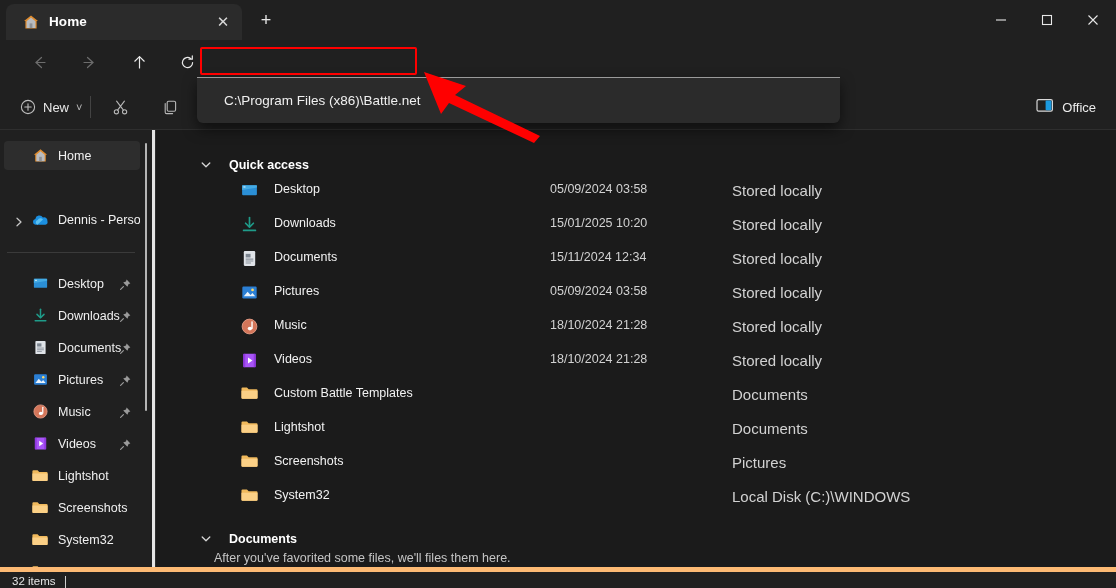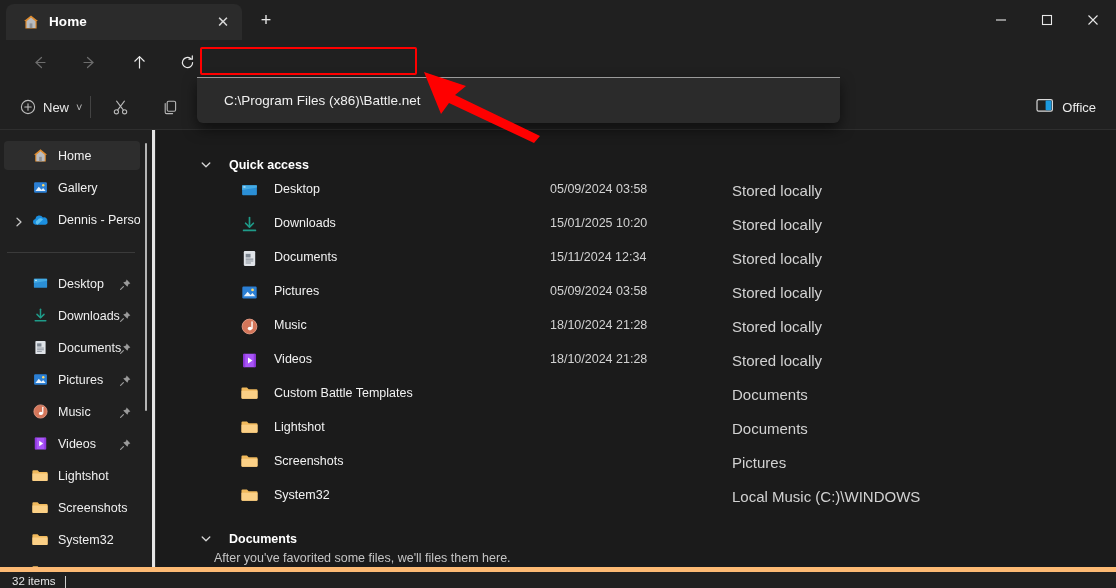--- a/index.html
+++ b/index.html
@@ -362,30 +362,20 @@
       <span class="sb-ico">
         <svg width="17" height="17" viewBox="0 0 18 18">
           <path d="M9 2.4 L16 8.1 L14.6 8.1 L14.6 15.4 L3.4 15.4 L3.4 8.1 L2 8.1 Z" fill="#e08c2e"></path>
           <path d="M4.6 8.3 L9 4.6 L13.4 8.3 L13.4 15.1 L4.6 15.1 Z" fill="#b9bcc0"></path>
           <rect x="7.6" y="10.4" width="2.8" height="4.7" fill="#8d9196"></rect>
         </svg>
       </span>
       <span class="sb-label">Home</span>
     </div>
 
-    <div class="sb-item" style="top:43px">
-      <span class="sb-ico">
-        <svg width="17" height="17" viewBox="0 0 18 18">
-            <rect x="2.2" y="3.4" width="13.6" height="11.2" rx="1.2" fill="#2b7fd4"></rect>
-            <path d="M3.6 12.6 L7.2 8.2 L10 11.4 L11.8 9.4 L14.4 12.6 Z" fill="#eaf3fb"></path>
-            <circle cx="11.9" cy="6.6" r="1.3" fill="#ffd966"></circle>
-          </svg>
-      </span>
-      <span class="sb-label">Gallery</span>
-    </div>
 
     <div class="sb-item" style="top:75px">
       <span class="sb-chev">
         <svg width="12" height="12" viewBox="0 0 12 12">
             <path d="M4 2.2 L8 6 L4 9.8" fill="none" stroke="currentColor" stroke-width="1.2" stroke-linecap="round" stroke-linejoin="round"></path>
           </svg>
       </span>
       <span class="sb-ico">
         <svg width="18" height="14" viewBox="0 0 18 14">
             <path d="M4.6 11.8 A3 3 0 0 1 4.3 5.9 A4.1 4.1 0 0 1 11.9 4.6 A3.2 3.2 0 0 1 16.4 8.1 A2.9 2.9 0 0 1 14.3 11.8 Z" fill="#1b8fe0"></path>
@@ -673,21 +663,21 @@
 
     <div class="row" style="top:349px">
       <span class="row-ico">
         <svg width="19" height="16" viewBox="0 0 18 15">
             <path d="M1.4 3.2 A1 1 0 0 1 2.4 2.2 H6.6 L8.2 3.9 H15.6 A1 1 0 0 1 16.6 4.9 V12 A1 1 0 0 1 15.6 13 H2.4 A1 1 0 0 1 1.4 12 Z" fill="#f0b95c"></path>
             <path d="M1.4 5.4 H16.6 V12 A1 1 0 0 1 15.6 13 H2.4 A1 1 0 0 1 1.4 12 Z" fill="#fbd086"></path>
           </svg>
       </span>
       <span class="row-name">System32</span>
       <span class="row-date"></span>
-      <span class="row-status">Local Music (C:)\WINDOWS</span>
+      <span class="row-status">Local Disk (C:)\WINDOWS</span>
     </div>
 
     <div class="group-hdr" style="top:386px">
       <span class="group-chev">
         <svg width="14" height="14" viewBox="0 0 14 14">
             <path d="M3.2 5 L7 8.8 L10.8 5" fill="none" stroke="currentColor" stroke-width="1.3" stroke-linecap="round" stroke-linejoin="round"></path>
           </svg>
       </span>
       <span class="group-title">Documents</span>
     </div>

